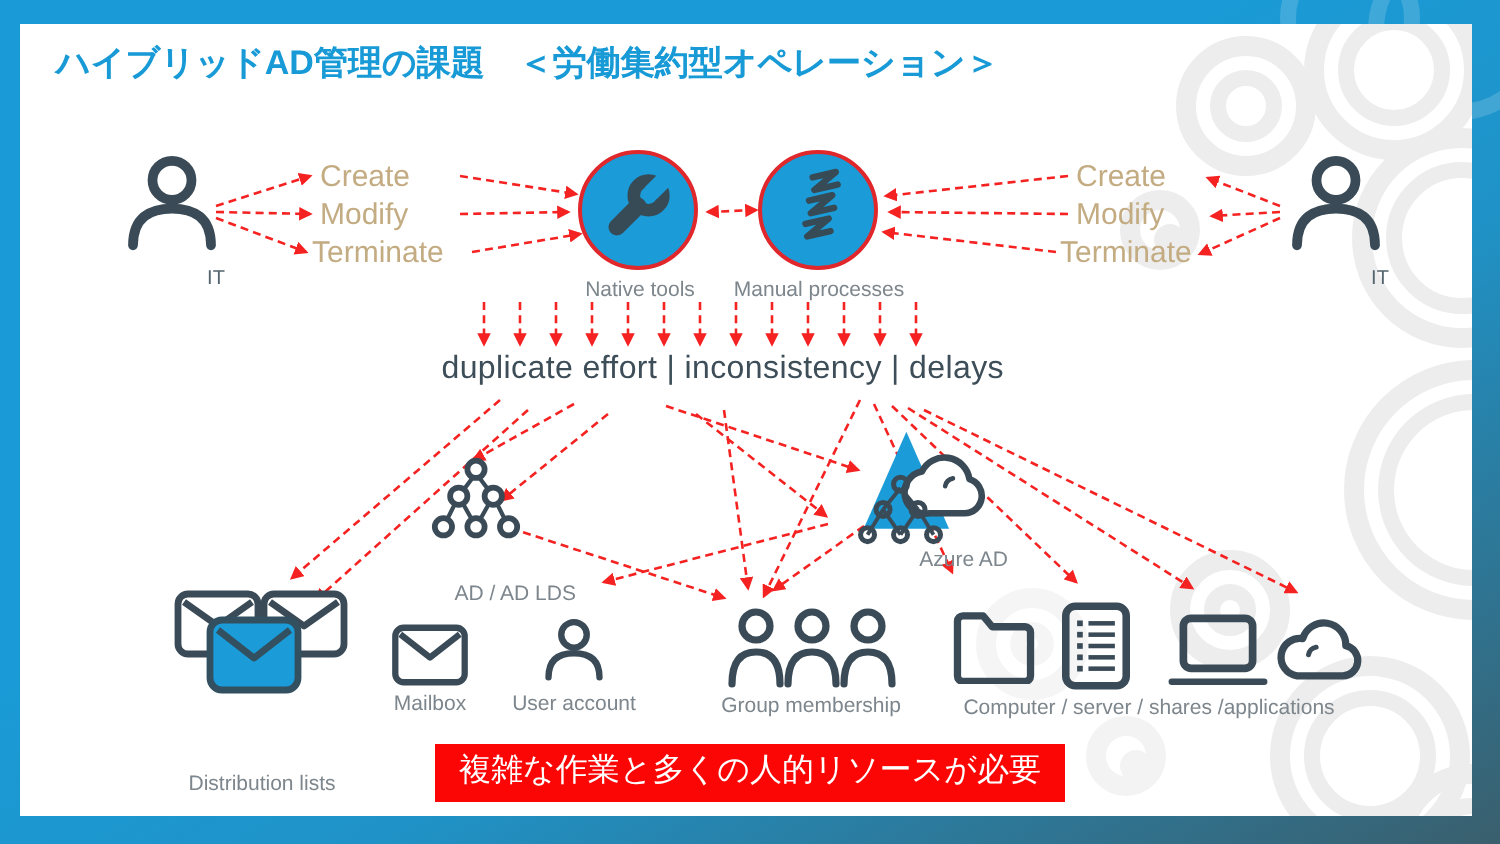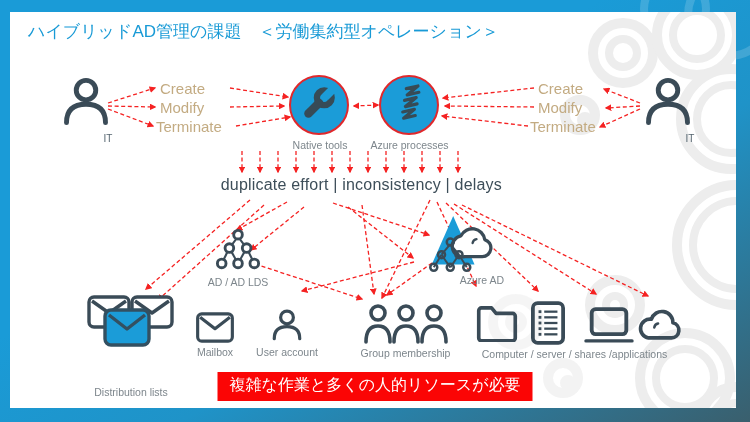--- a/index.html
+++ b/index.html
@@ -5,21 +5,21 @@
   html,body{margin:0;padding:0;}
   body{font-family:"Liberation Sans",sans-serif;}
   .frame{position:relative;width:750px;height:422px;
          background:linear-gradient(to bottom right,#1a9bd7 40%,#1f93c8 62%,#3a5f6d 100%);
          overflow:hidden;}
   .canvas{position:absolute;left:10px;top:12px;right:14px;bottom:14px;background:#fff;overflow:hidden;}
   
   .ring{position:absolute;border:10px solid #ededed;border-radius:50%;box-sizing:border-box;}
   .ring::after{content:"";position:absolute;inset:7px;border:8px solid #ededed;border-radius:50%;}
   .fring{position:absolute;border:8px solid rgba(255,255,255,.16);border-radius:50%;box-sizing:border-box;}
-  .title{position:absolute;left:28px;top:20px;font-size:17px;font-weight:normal;color:#189ad6;z-index:3;}
+  .title{position:absolute;left:28px;top:20px;font-size:17px;font-weight:bold;color:#189ad6;z-index:3;}
   .actor{position:absolute;width:56px;display:flex;flex-direction:column;align-items:center;gap:1px;z-index:3;}
   .actor .it{font-size:10px;color:#55656f;margin-left:44px;}
   .act{position:absolute;font-size:15px;color:#c3ab82;z-index:3;}
   .tool-circle{position:absolute;width:60px;height:60px;border-radius:50%;background:#1b9cd8;
                border:2.5px solid #e0282c;box-sizing:border-box;display:flex;align-items:center;
                justify-content:center;z-index:3;}
   .cap{position:absolute;font-size:10.5px;color:#7d868c;text-align:center;z-index:3;}
   .midtext{position:absolute;left:212px;top:176px;width:290px;text-align:right;font-size:16px;
            font-weight:300;color:#3d4e59;letter-spacing:.2px;z-index:3;}
   .icon{position:absolute;z-index:3;}
@@ -146,21 +146,21 @@
   <div class="tool-circle" style="left:379px;top:75px;">
     <span>
       <svg width="34" height="40" viewBox="0 0 38 44" fill="none" stroke="#374b56" stroke-width="3.6" stroke-linejoin="round" stroke-linecap="round">
         <path d="M16 6 L29 3 L17 13 L30 10"></path>
         <path d="M14 19 L27 16 L15 26 L28 23"></path>
         <path d="M12 32 L25 29 L13 39 L26 36"></path>
       </svg>
     </span>
   </div>
   <div class="cap" style="left:270px;top:139px;width:100px;">Native tools</div>
-  <div class="cap" style="left:352px;top:139px;width:115px;">Azure processes</div>
+  <div class="cap" style="left:352px;top:139px;width:115px;">Manual processes</div>
 
   <div class="midtext">duplicate effort | inconsistency | delays</div>
 
   <div class="icon" style="left:215px;top:227px;">
     <svg width="46" height="46" viewBox="0 0 48 48" fill="#fff" stroke="#3a4b57">
       <g stroke-width="2.2">
         <line x1="24" y1="10" x2="15" y2="22"></line>
           <line x1="24" y1="10" x2="33" y2="22"></line>
         <line x1="15" y1="22" x2="7" y2="38"></line>
           <line x1="15" y1="22" x2="24" y2="38"></line>
@@ -170,21 +170,21 @@
       <g stroke-width="3">
         <circle cx="24" cy="8" r="4.5"></circle>
           <circle cx="15" cy="22" r="4.5"></circle>
           <circle cx="33" cy="22" r="4.5"></circle>
         <circle cx="7" cy="38" r="4.5"></circle>
           <circle cx="24" cy="38" r="4.5"></circle>
           <circle cx="41" cy="38" r="4.5"></circle>
       </g>
     </svg>
   </div>
-  <div class="cap" style="left:188px;top:276px;width:100px;">AD / AD LDS</div>
+  <div class="cap" style="left:188px;top:291px;width:100px;text-align:right;">AD / AD LDS</div>
 
   <div class="icon" style="left:424px;top:212px;">
     <svg width="70" height="66" viewBox="0 0 72 68">
       <polygon points="30,4 8,54 52,54" fill="#1b9cd8"></polygon>
       <path d="M42 46 h18 a9 9 0 0 0 2.5-17.6 A13 13 0 0 0 38 24.5 A9.5 9.5 0 0 0 42 46 z" fill="#fff" stroke="#3a4b57" stroke-width="3.4" stroke-linejoin="round"></path>
       <path d="M50 32 a5 5 0 0 1 4 -4" fill="none" stroke="#3a4b57" stroke-width="2.4" stroke-linecap="round"></path>
       <g fill="none" stroke="#3a4b57" stroke-width="2">
         <line x1="27" y1="33" x2="18" y2="44"></line>
           <line x1="27" y1="33" x2="36" y2="44"></line>
         <line x1="18" y1="44" x2="10" y2="57"></line>

